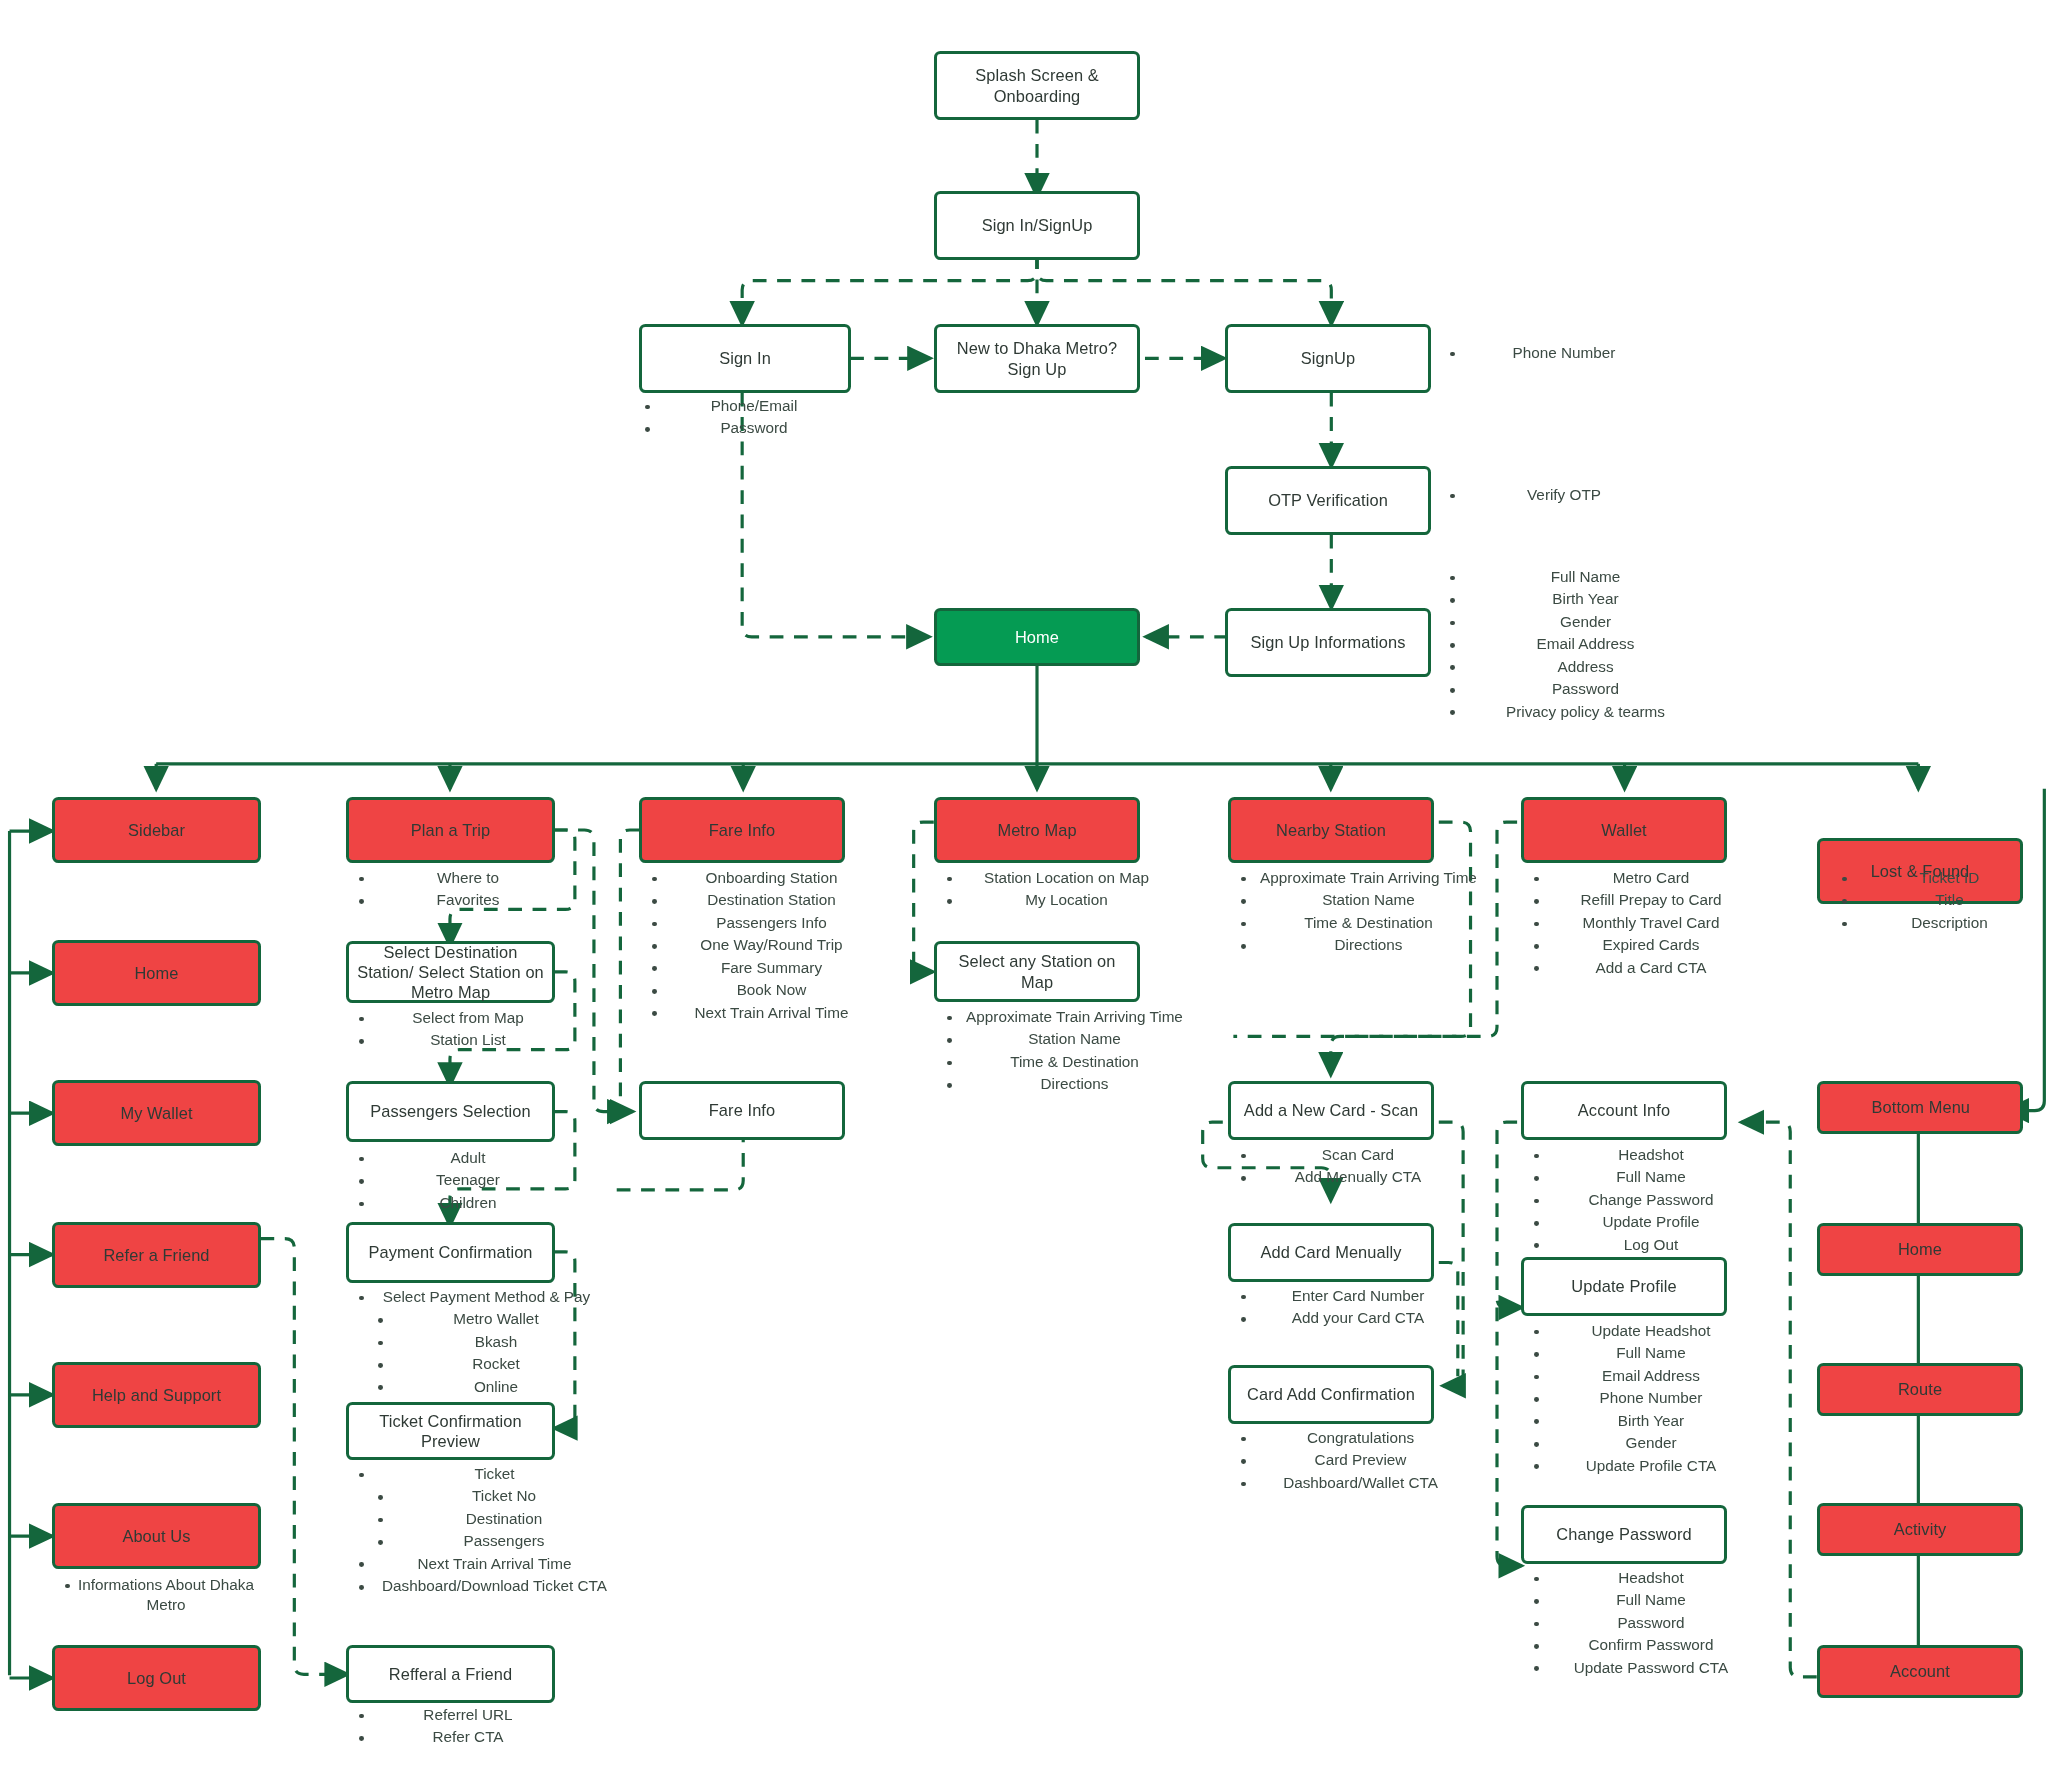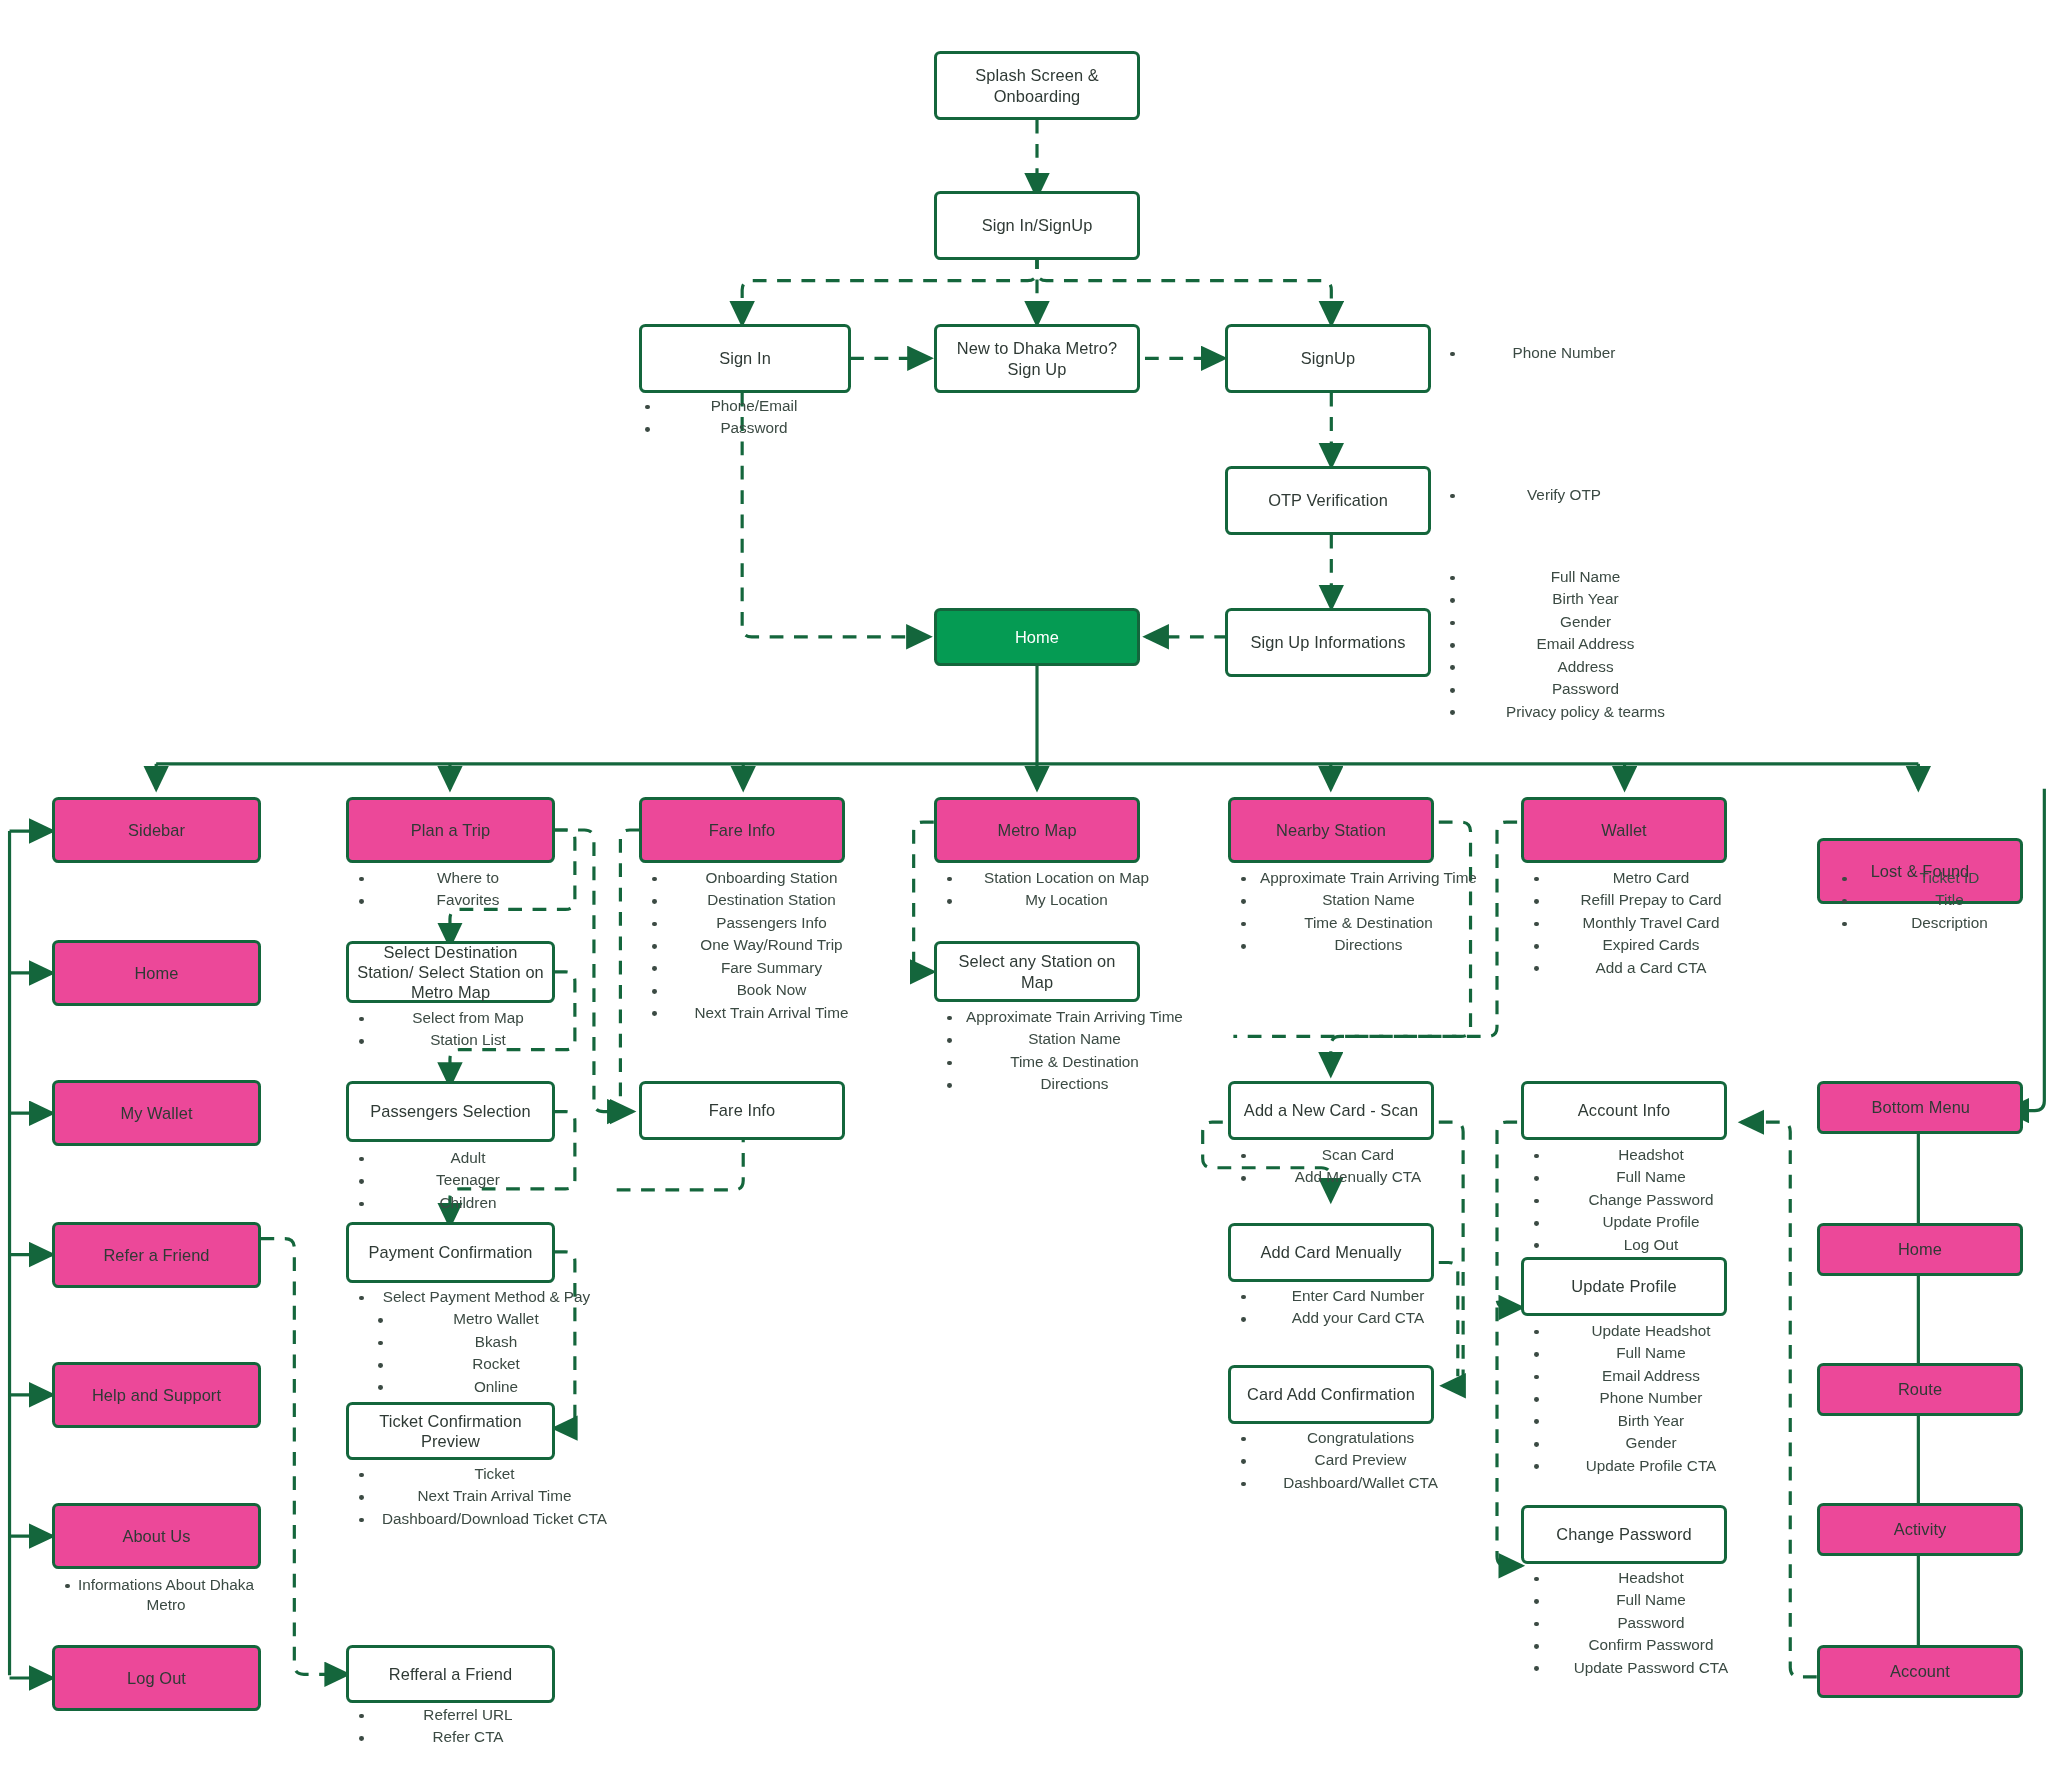--- a/index.html
+++ b/index.html
@@ -5,21 +5,21 @@
 <style>
   html,body{margin:0;padding:0;background:#ffffff;}
   body{font-family:"Liberation Sans", sans-serif;color:#2e3b35;}
   #stage{position:relative;width:2056px;height:1786px;background:#fff;overflow:hidden;}
   #wires{position:absolute;left:0;top:0;width:2056px;height:1786px;pointer-events:none;}
 
   .node{position:absolute;box-sizing:border-box;border:3.7px solid #14663C;border-radius:6.4px;
         display:flex;align-items:center;justify-content:center;text-align:center;
         background:#ffffff;padding:2.1px 7.4px;}
   .node .lbl{font-size:16.4px;line-height:1.22;color:#2f3a35;font-weight:400;letter-spacing:0.1px;}
-  .node.tinted{background:#ec4899;}
+  .node.tinted{background:#ef4444;}
   .node.accent{background:#059B53;border-color:#14663C;}
   .node.accent .lbl{color:#ffffff;}
 
   .bullets{position:absolute;box-sizing:border-box;}
   .bullets ul{margin:0;padding:0;list-style:none;text-align:center;}
   .bullets li{position:relative;padding-left:18px;font-size:15.3px;line-height:1.30;color:#3b4a43;
               margin:0 0 2.6px 0;}
   .bullets li:before{content:"";position:absolute;left:6.4px;top:.56em;width:4.8px;height:4.8px;
                      border-radius:50%;background:#3b4a43;}
 </style>
@@ -279,20 +279,25 @@
     </ul>
   </div>
 
   <div class="node" style="left:346px;top:1402px;width:209px;height:58px;">
     <span class="lbl">Ticket Confirmation Preview</span>
   </div>
   <div class="bullets" style="left:353px;top:1464px;width:265px;">
     <ul>
       <li>Ticket</li>
     </ul>
+    <ul style="margin-left:19px;">
+      <li>Ticket No</li>
+      <li>Destination</li>
+      <li>Passengers</li>
+    </ul>
     <ul>
       <li>Next Train Arrival Time</li>
       <li>Dashboard/Download Ticket CTA</li>
     </ul>
   </div>
 
   <div class="node" style="left:346px;top:1645px;width:209px;height:58px;">
     <span class="lbl">Refferal a Friend</span>
   </div>
   <div class="bullets" style="left:353px;top:1705px;width:212px;">

